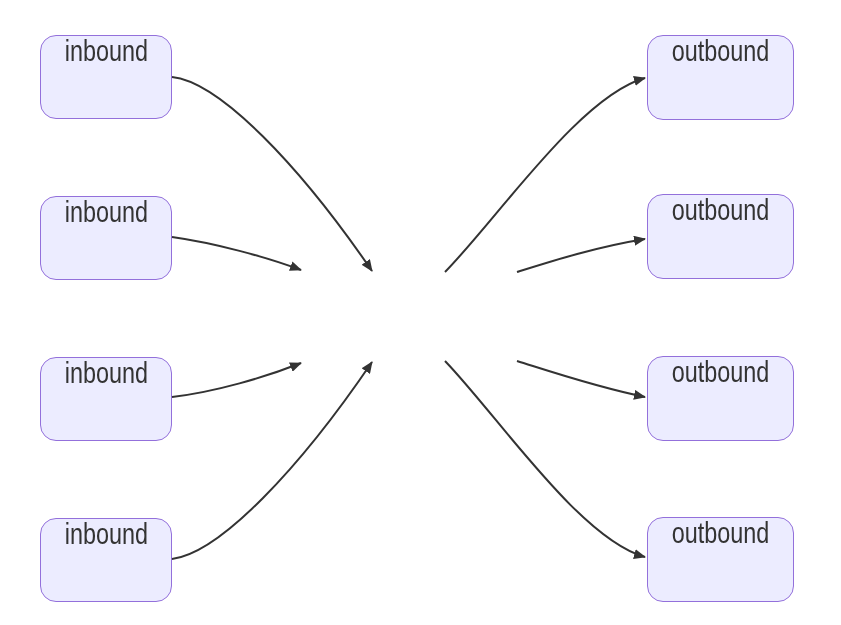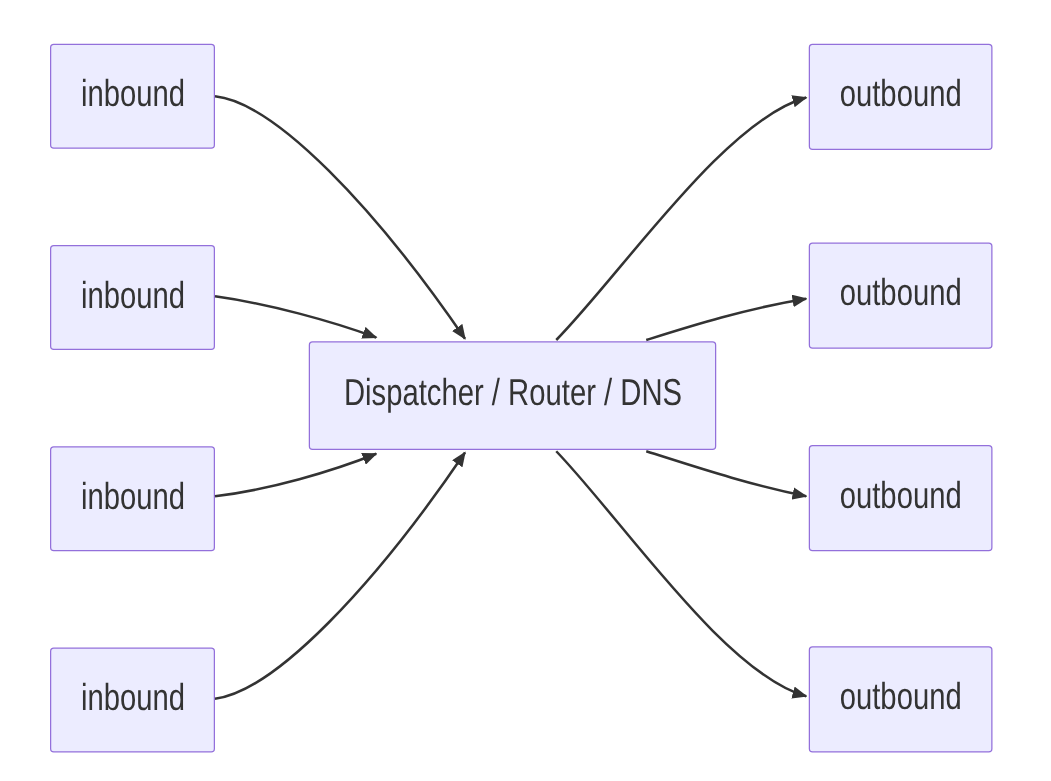--- a/index.html
+++ b/index.html
@@ -21,23 +21,23 @@
     top: 0;
     width: 841px;
     height: 625px;
     pointer-events: none;
     z-index: 2;
   }
   .node {
     position: absolute;
     background: #ECECFF;
     border: 1.5px solid #9370DB;
-    border-radius: 3px;
+    border-radius: 16px;
     display: flex;
-    align-items: center;
+    align-items: flex-start;
     justify-content: center;
     box-sizing: border-box;
     z-index: 1;
   }
   .node-label {
     font-size: 30px;
     color: #333333;
     white-space: nowrap;
     transform: scale(0.78, 1);
     transform-origin: center center;
@@ -74,23 +74,20 @@
   <div class="node" id="node-in2">
     <span class="node-label">inbound</span>
   </div>
   <div class="node" id="node-in3">
     <span class="node-label">inbound</span>
   </div>
   <div class="node" id="node-in4">
     <span class="node-label">inbound</span>
   </div>
 
-  <div class="node" id="node-dispatcher">
-    <span class="node-label">Dispatcher / Router / DNS</span>
-  </div>
 
   <div class="node" id="node-out1">
     <span class="node-label">outbound</span>
   </div>
   <div class="node" id="node-out2">
     <span class="node-label">outbound</span>
   </div>
   <div class="node" id="node-out3">
     <span class="node-label">outbound</span>
   </div>

